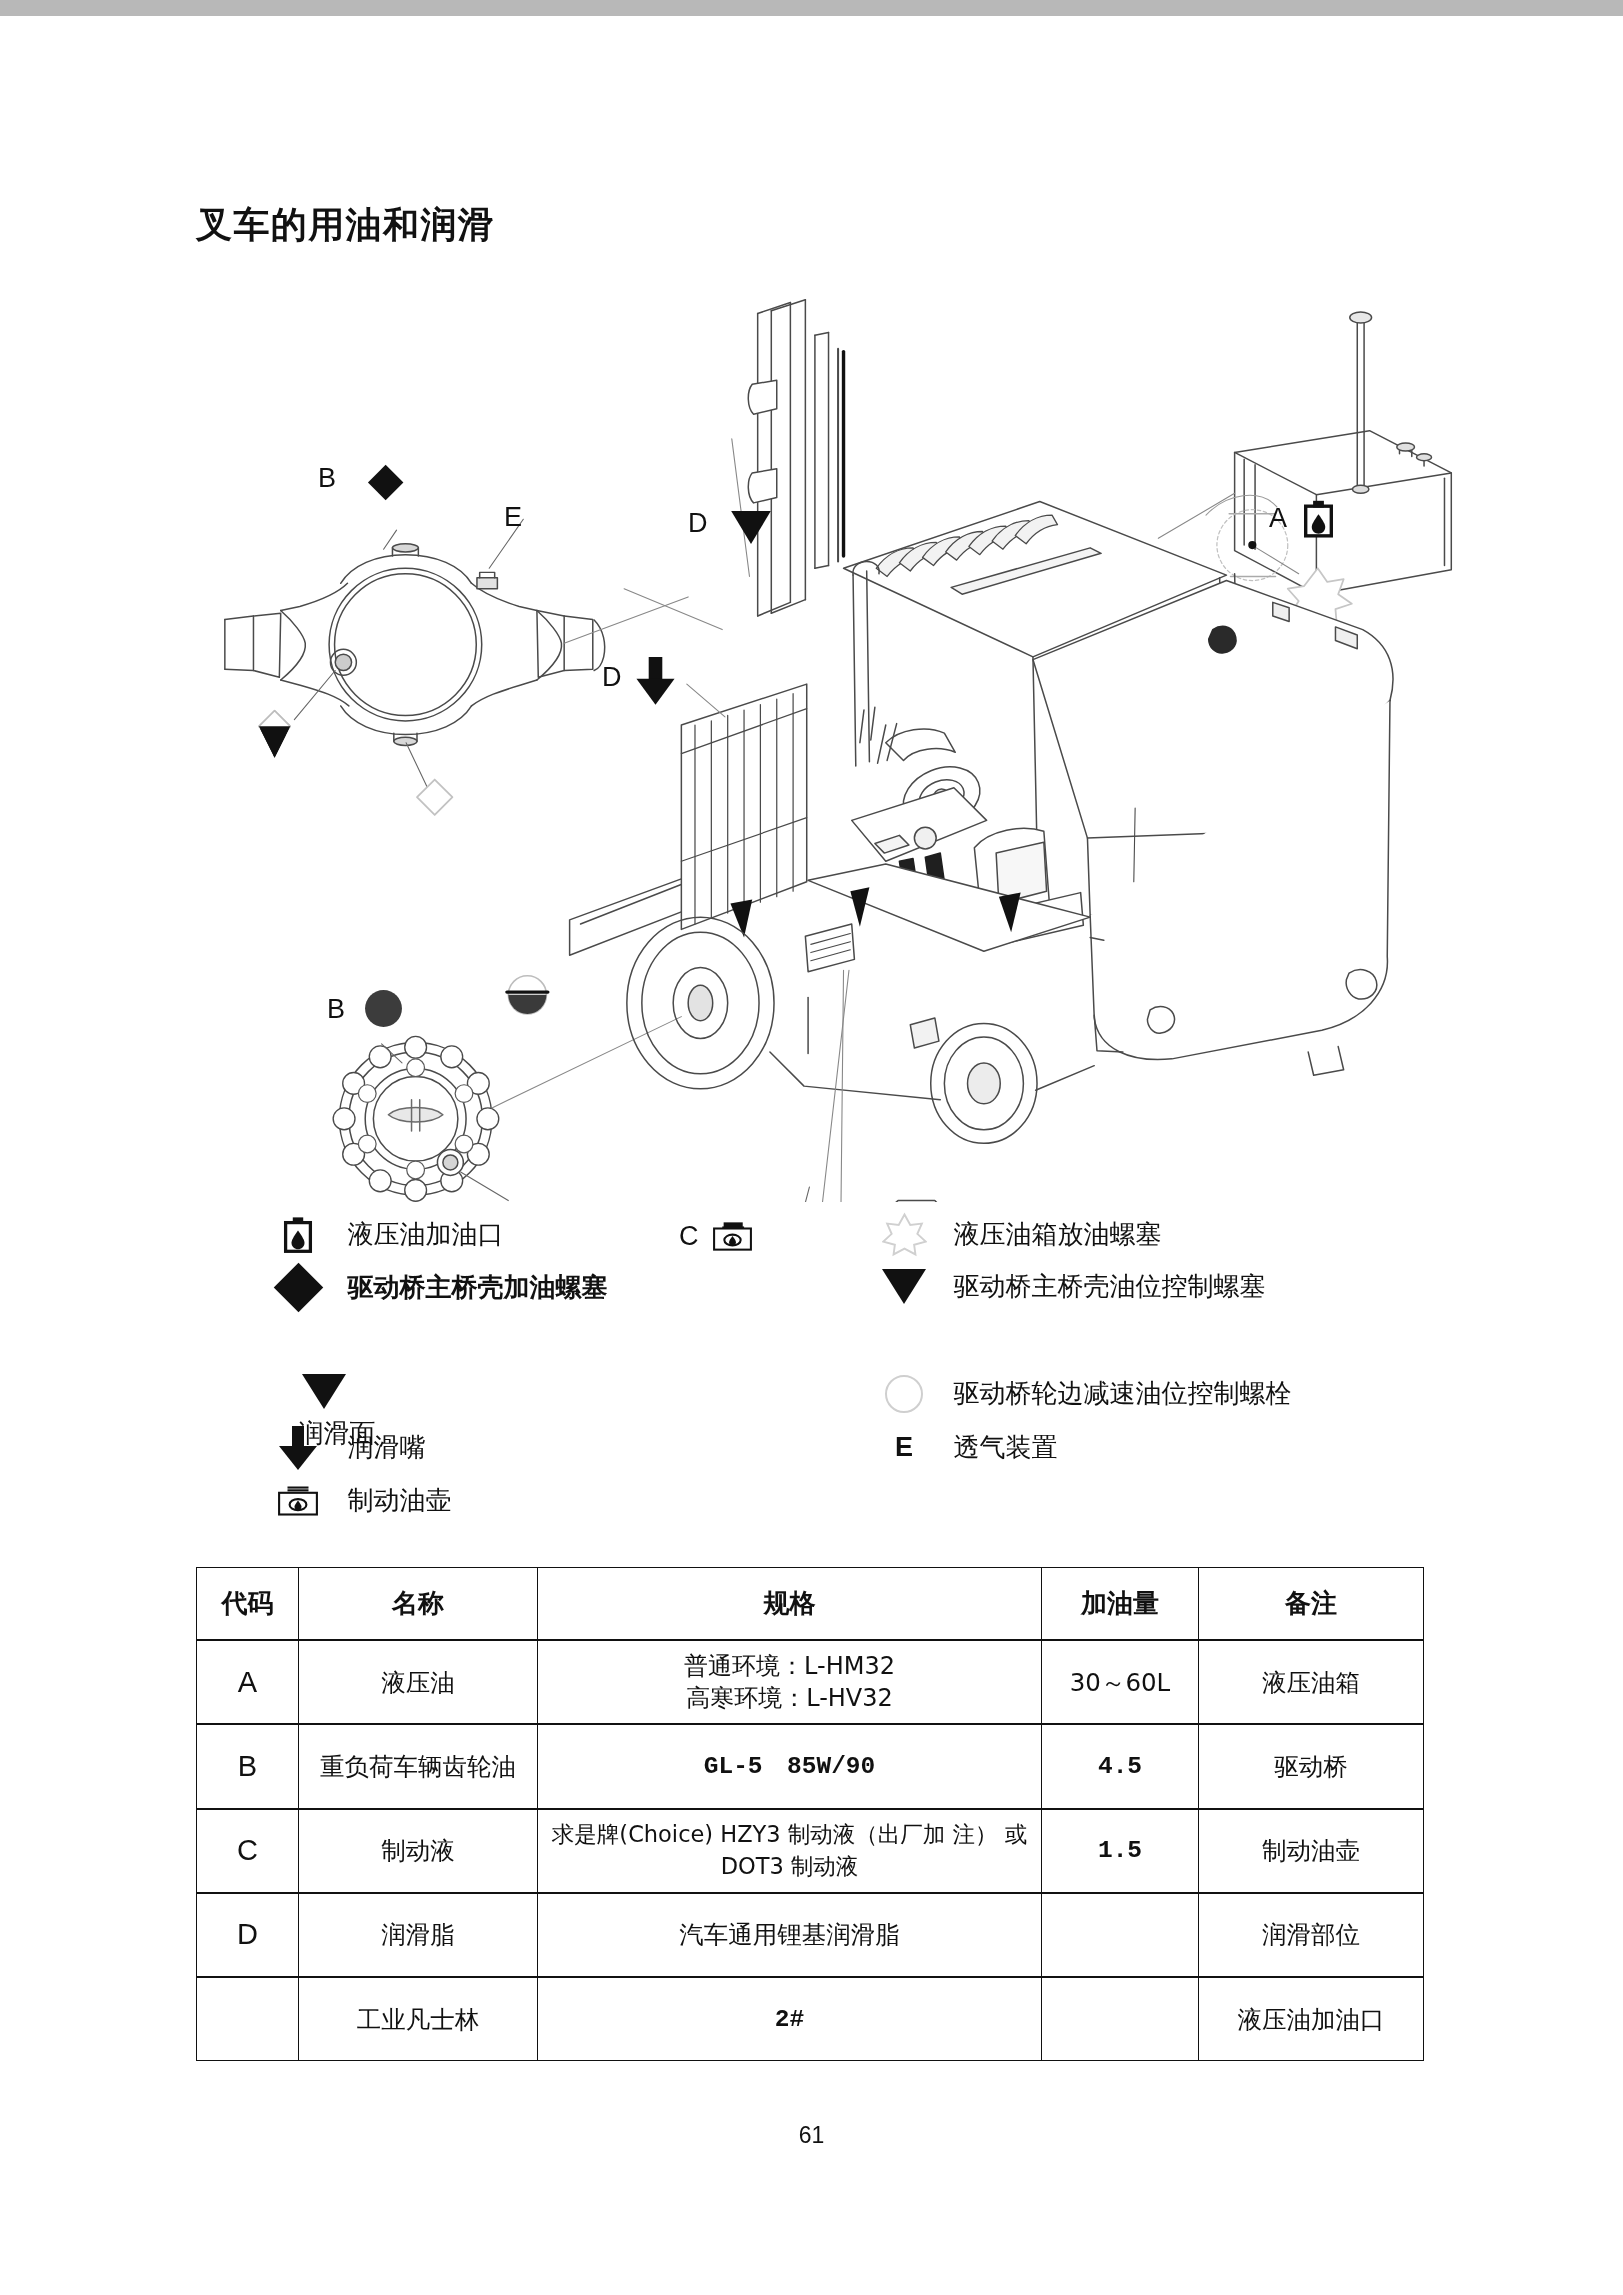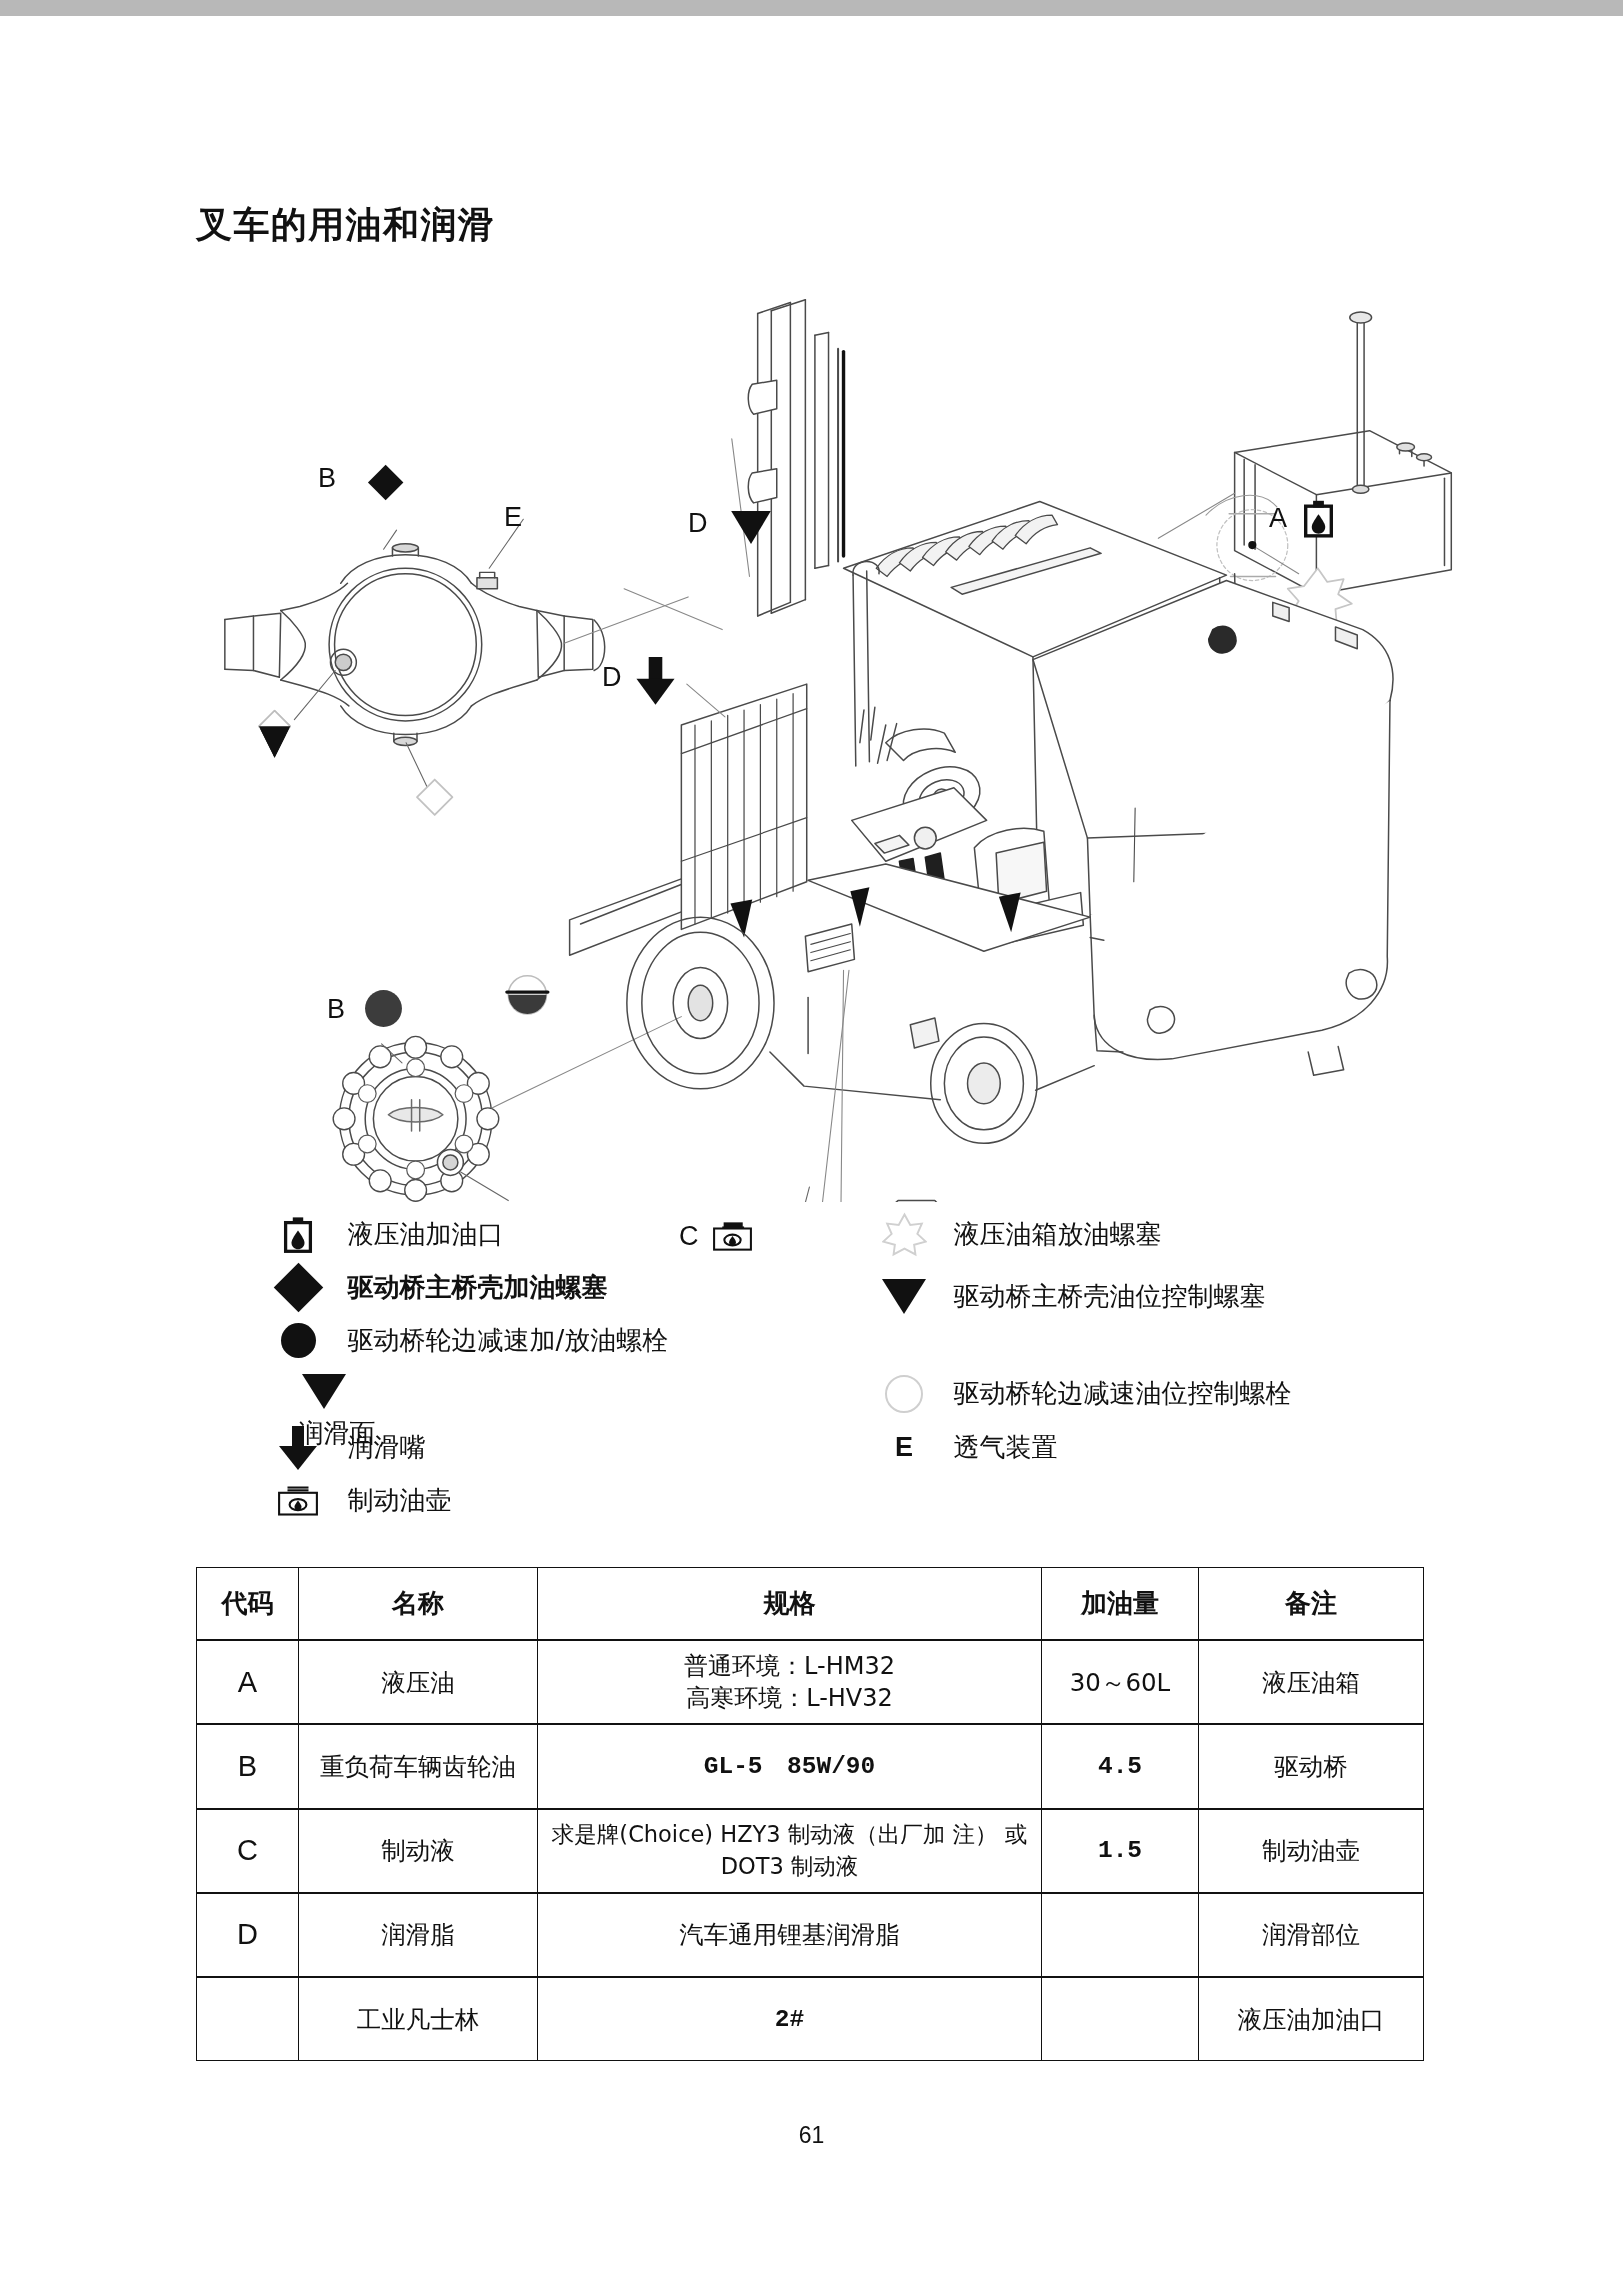--- a/index.html
+++ b/index.html
@@ -412,26 +412,20 @@
       <div class="legtext">液压油加油口</div>
     </div>
 
     <div class="legrow" style="left:273px;top:53px;font-weight:bold;">
       <div class="legicon">
         <div class="sym-diamond-filled"></div>
       </div>
       <div class="legtext">驱动桥主桥壳加油螺塞</div>
     </div>
 
-    <div class="legrow" style="left:273px;top:106px;">
-      <div class="legicon">
-        <div class="sym-circle-filled"></div>
-      </div>
-      <div class="legtext">驱动桥轮边减速加/放油螺栓</div>
-    </div>
 
     <div class="legrow" style="left:273px;top:159px;flex-direction:column;">
       <div class="legicon">
         <div class="sym-tri-down"></div>
       </div>
       <div class="legtext">润滑面</div>
     </div>
 
     <div class="legrow" style="left:273px;top:213px;">
       <div class="legicon">
@@ -459,21 +453,21 @@
     <div class="legrow" style="left:879px;top:0px;">
       <div class="legicon">
         <svg viewBox="0 0 70 70" style="width:45px;height:45px;">
           <path d="M35 4 L44 20 L62 18 L55 34 L68 46 L50 51 L52 66 L35 57 L18 66
                    L20 51 L2 46 L15 34 L8 18 L26 20 Z" fill="#ffffff" stroke="#d0d0d0" stroke-width="3"></path>
         </svg>
       </div>
       <div class="legtext">液压油箱放油螺塞</div>
     </div>
 
-    <div class="legrow" style="left:879px;top:62px;">
+    <div class="legrow" style="left:879px;top:52px;">
       <div class="legicon">
         <div class="sym-tri-down"></div>
       </div>
       <div class="legtext">驱动桥主桥壳油位控制螺塞</div>
     </div>
 
 
     <div class="legrow" style="left:879px;top:159px;">
       <div class="legicon">
         <div class="sym-circle-open"></div>

